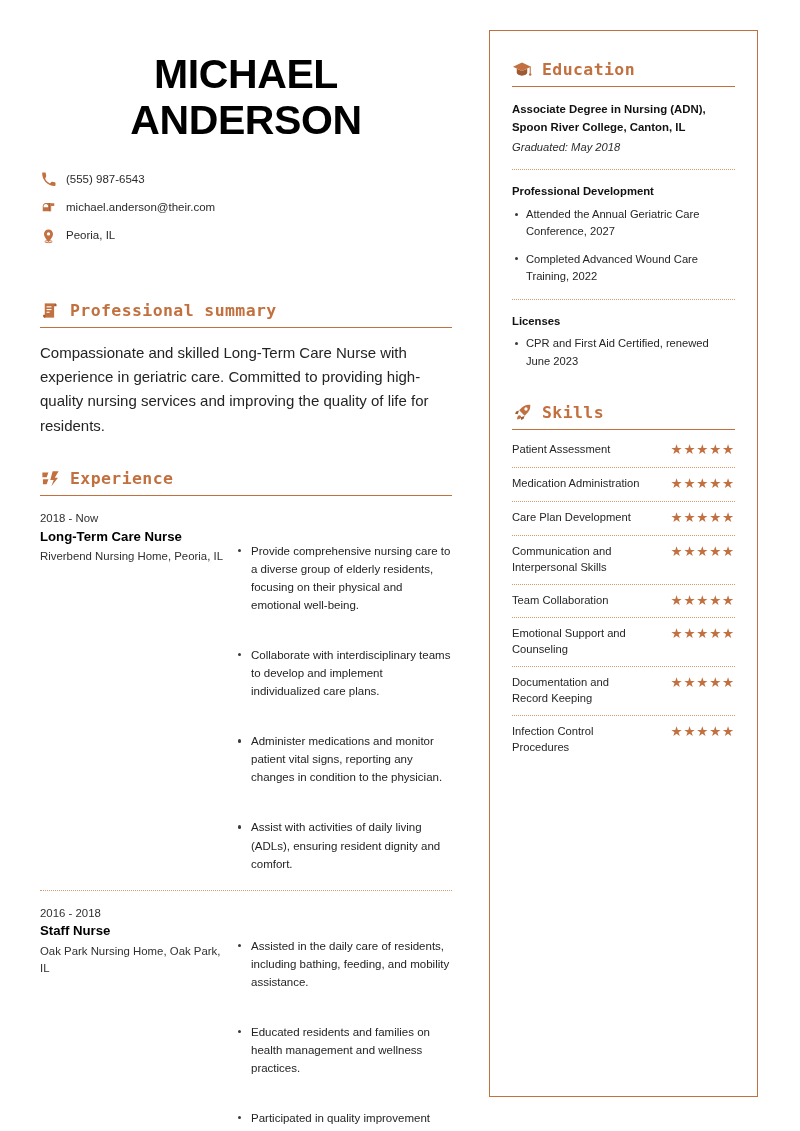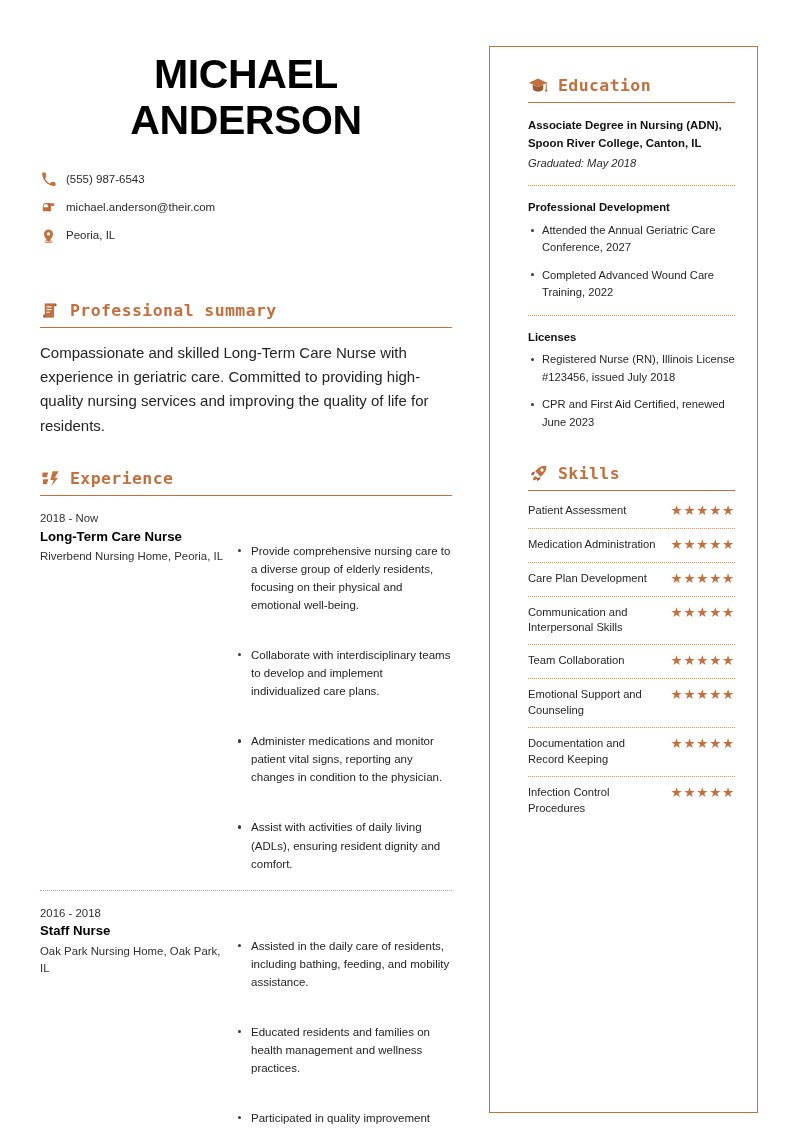--- a/index.html
+++ b/index.html
@@ -178,26 +178,26 @@
   .dotted-sep {
     border: 0;
     border-top: 1.4px dotted #D79A6E;
     margin: 17px 0 0 0;
   }
 
   
   .right-panel {
     position: absolute;
     left: 489px;
-    top: 46px;
+    top: 30px;
     width: 269px;
     height: 1067px;
     border: 1.4px solid #C2703F;
     box-sizing: border-box;
-    padding: 28px 22px 20px 38px;
+    padding: 28px 22px 20px 22px;
     background: #ffffff;
   }
 
   .r-section + .r-section { margin-top: 32px; }
 
   .edu-degree {
     font-size: 11.4px;
     font-weight: 700;
     color: #111111;
     line-height: 1.55;
@@ -415,21 +415,20 @@
       <div class="r-subhead">Professional Development</div>
       <ul class="r-list">
         <li>Attended the Annual Geriatric Care Conference, 2027</li>
         <li>Completed Advanced Wound Care Training, 2022</li>
       </ul>
 
       <hr class="r-dotted">
 
       <div class="r-subhead">Licenses</div>
       <ul class="r-list">
-        <li>Registered Nurse (RN), Illinois License #123456, issued July 2018</li>
         <li>CPR and First Aid Certified, renewed June 2023</li>
       </ul>
     </div>
 
     <div class="r-section">
       <div class="sec-head">
         <span class="sec-icon">
           <svg width="19" height="19" viewBox="0 0 24 24">
             <path d="M21.8 2.2c-4.3-.5-8 1-10.6 3.6l-3.4 3.4 6.9 6.9 3.4-3.4c2.6-2.6 4.2-6.2 3.7-10.5z" fill="#C2703F"></path>
             <circle cx="16.4" cy="7.6" r="2.1" fill="#ffffff"></circle>

